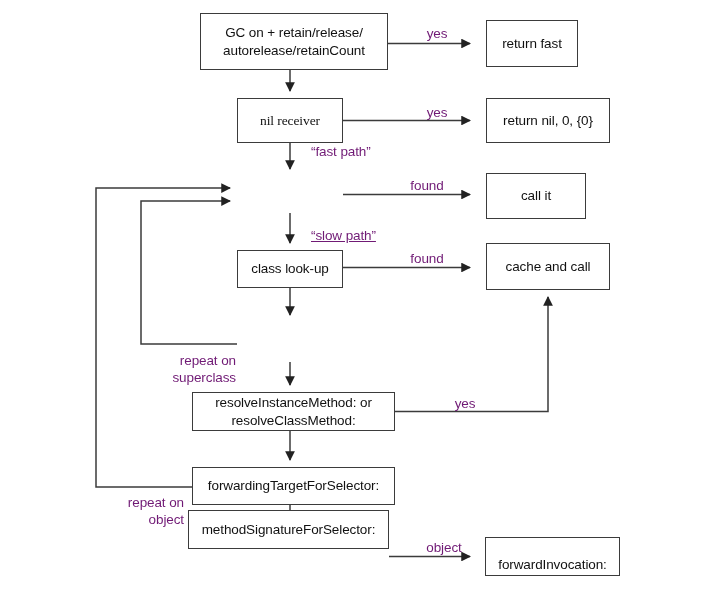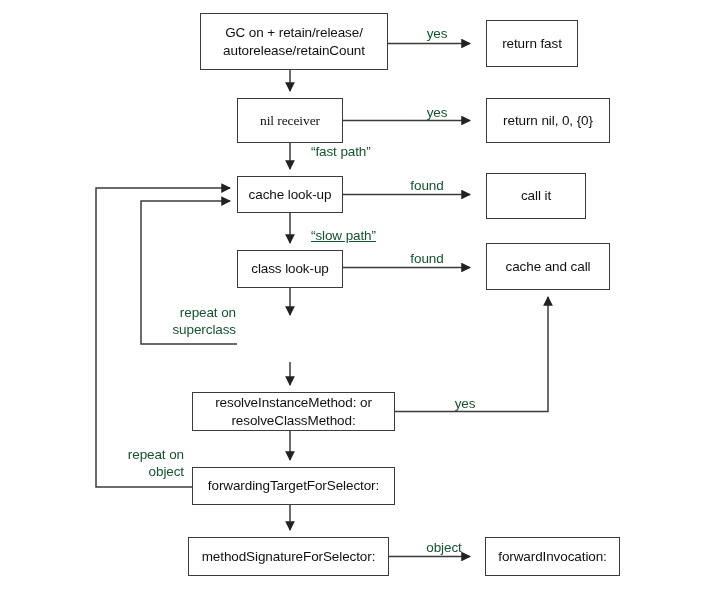--- a/index.html
+++ b/index.html
@@ -41,28 +41,28 @@
     line-height: 1.28;
     letter-spacing: -0.1px;
     padding: 2px 4px;
   }
   .node .label {
     display: block;
     white-space: pre-line;
   }
   .edge-label {
     position: absolute;
-    color: #14532d;
+    color: #701a75;
     font-size: 13.5px;
     line-height: 1.25;
     white-space: pre-line;
     letter-spacing: -0.1px;
   }
   .edge-label.center { text-align: center; }
-  .edge-label.right  { text-align: right; }
+  .edge-label.right  { text-align: right; margin-top: 48px; }
 </style>
 </head>
 <body>
 
 <div id="diagram">
 
   <svg id="wires" viewBox="0 0 720 610" width="720" height="610" xmlns="http://www.w3.org/2000/svg">
     <defs>
       <marker id="arrow" viewBox="0 0 10 10" refX="9" refY="5" markerWidth="6.5" markerHeight="6.5" orient="auto-start-reverse">
         <path d="M 0 0 L 10 5 L 0 10 z" fill="#222222"></path>
@@ -112,23 +112,20 @@
   </div>
 
   <div class="node" style="left:237px; top:98px; width:106px; height:45px;font-family:Liberation Serif, serif;">
     <span class="label">nil receiver</span>
   </div>
 
   <div class="node" style="left:486px; top:98px; width:124px; height:45px;">
     <span class="label">return nil, 0, {0}</span>
   </div>
 
-  <div class="node" style="left:237px; top:176px; width:106px; height:37px;">
-    <span class="label">cache look-up</span>
-  </div>
 
   <div class="node" style="left:486px; top:173px; width:100px; height:46px;">
     <span class="label">call it</span>
   </div>
 
   <div class="node" style="left:237px; top:250px; width:106px; height:38px;">
     <span class="label">class look-up</span>
   </div>
 
   <div class="node" style="left:486px; top:243px; width:124px; height:47px;">
@@ -138,25 +135,25 @@
 
   <div class="node" style="left:192px; top:392px; width:203px; height:39px;">
     <span class="label">resolveInstanceMethod: or
 resolveClassMethod:</span>
   </div>
 
   <div class="node" style="left:192px; top:467px; width:203px; height:38px;">
     <span class="label">forwardingTargetForSelector:</span>
   </div>
 
-  <div class="node" style="left:188px; top:537px; width:201px; height:39px;">
+  <div class="node" style="left:188px; top:510px; width:201px; height:39px;">
     <span class="label">methodSignatureForSelector:</span>
   </div>
 
-  <div class="node" style="left:485px; top:537px; width:135px; height:39px;">
+  <div class="node" style="left:485px; top:537px; width:135px; height:39px;align-items:flex-end;">
     <span class="label">forwardInvocation:</span>
   </div>
 
   <div class="edge-label center" style="left:414px; top:26px; width:46px;">yes</div>
 
   <div class="edge-label center" style="left:414px; top:105px; width:46px;">yes</div>
 
   <div class="edge-label" style="left:311px; top:144px; width:96px;">“fast path”</div>
 
   <div class="edge-label center" style="left:401px; top:178px; width:52px;">found</div>

